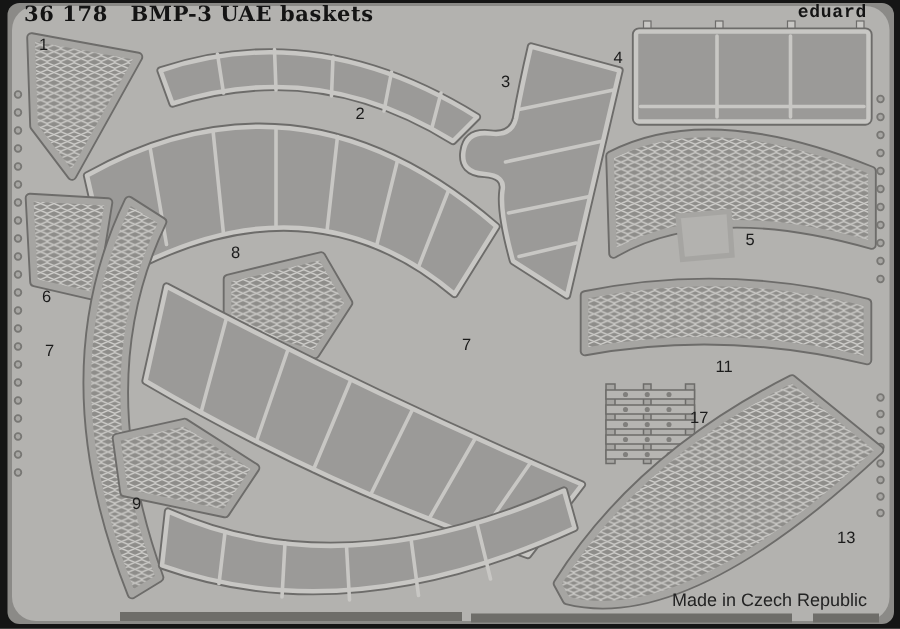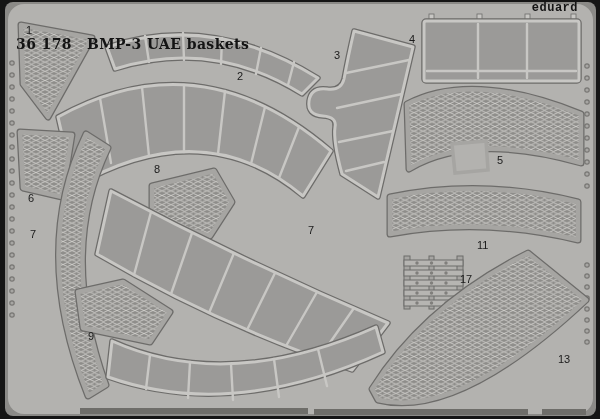--- a/index.html
+++ b/index.html
@@ -35,21 +35,21 @@
   .hole{fill:#a7a6a3;stroke:#787774;stroke-width:1.2;}
   .pin{fill:var(--frame-light);stroke:var(--edge-dark);stroke-width:0.8;}
   .rail{fill:var(--mesh-border);stroke:var(--edge-dark);stroke-width:1;}
   .strip{fill:#b6b5b2;stroke:var(--edge-dark);stroke-width:1;}
   .strip-hole{fill:#807f7c;}
   .bstrip{fill:#6e6d69;}
 
   .header-left{
     position:absolute;left:16px;top:2px;color:var(--text-dark);
     font-family:"DejaVu Serif","Liberation Serif",serif;font-weight:bold;
-    font-size:14px;letter-spacing:0.4px;white-space:nowrap;margin-top:34px;
+    font-size:14px;letter-spacing:0.4px;white-space:nowrap;
   }
   .cat{margin-right:15px;}
   .brand{
     position:absolute;right:22px;top:1px;color:var(--text-dark);
     font-family:Liberation Mono, monospace;font-weight:bold;
     font-size:12px;letter-spacing:0.5px;
   }
   .foot-left{position:absolute;left:21px;top:393px;font-size:12px;color:#232323;}
   .foot-right{position:absolute;right:22px;top:393px;font-size:12px;color:#232323;}
   .plabel{position:absolute;font-size:11px;color:#1b1b1b;line-height:1;}
@@ -229,20 +229,21 @@
       <rect class="bstrip" x="80" y="408" width="228" height="6"></rect>
       <rect class="bstrip" x="314" y="409" width="214" height="6"></rect>
       <rect class="bstrip" x="542" y="409" width="44" height="6"></rect>
     </g>
   </svg>
 
   <div class="header-left">
     <span class="cat">36 178</span><span>BMP-3 UAE baskets</span>
   </div>
   <div class="brand">eduard</div>
+  <div class="foot-right">Made in Czech Republic</div>
 
   <div class="plabel" style="left:26px;top:25px">1</div>
   <div class="plabel" style="left:237px;top:71px">2</div>
   <div class="plabel" style="left:334px;top:50px">3</div>
   <div class="plabel" style="left:409px;top:34px">4</div>
   <div class="plabel" style="left:497px;top:155px">5</div>
   <div class="plabel" style="left:28px;top:193px">6</div>
   <div class="plabel" style="left:30px;top:229px">7</div>
   <div class="plabel" style="left:154px;top:164px">8</div>
   <div class="plabel" style="left:88px;top:331px">9</div>

